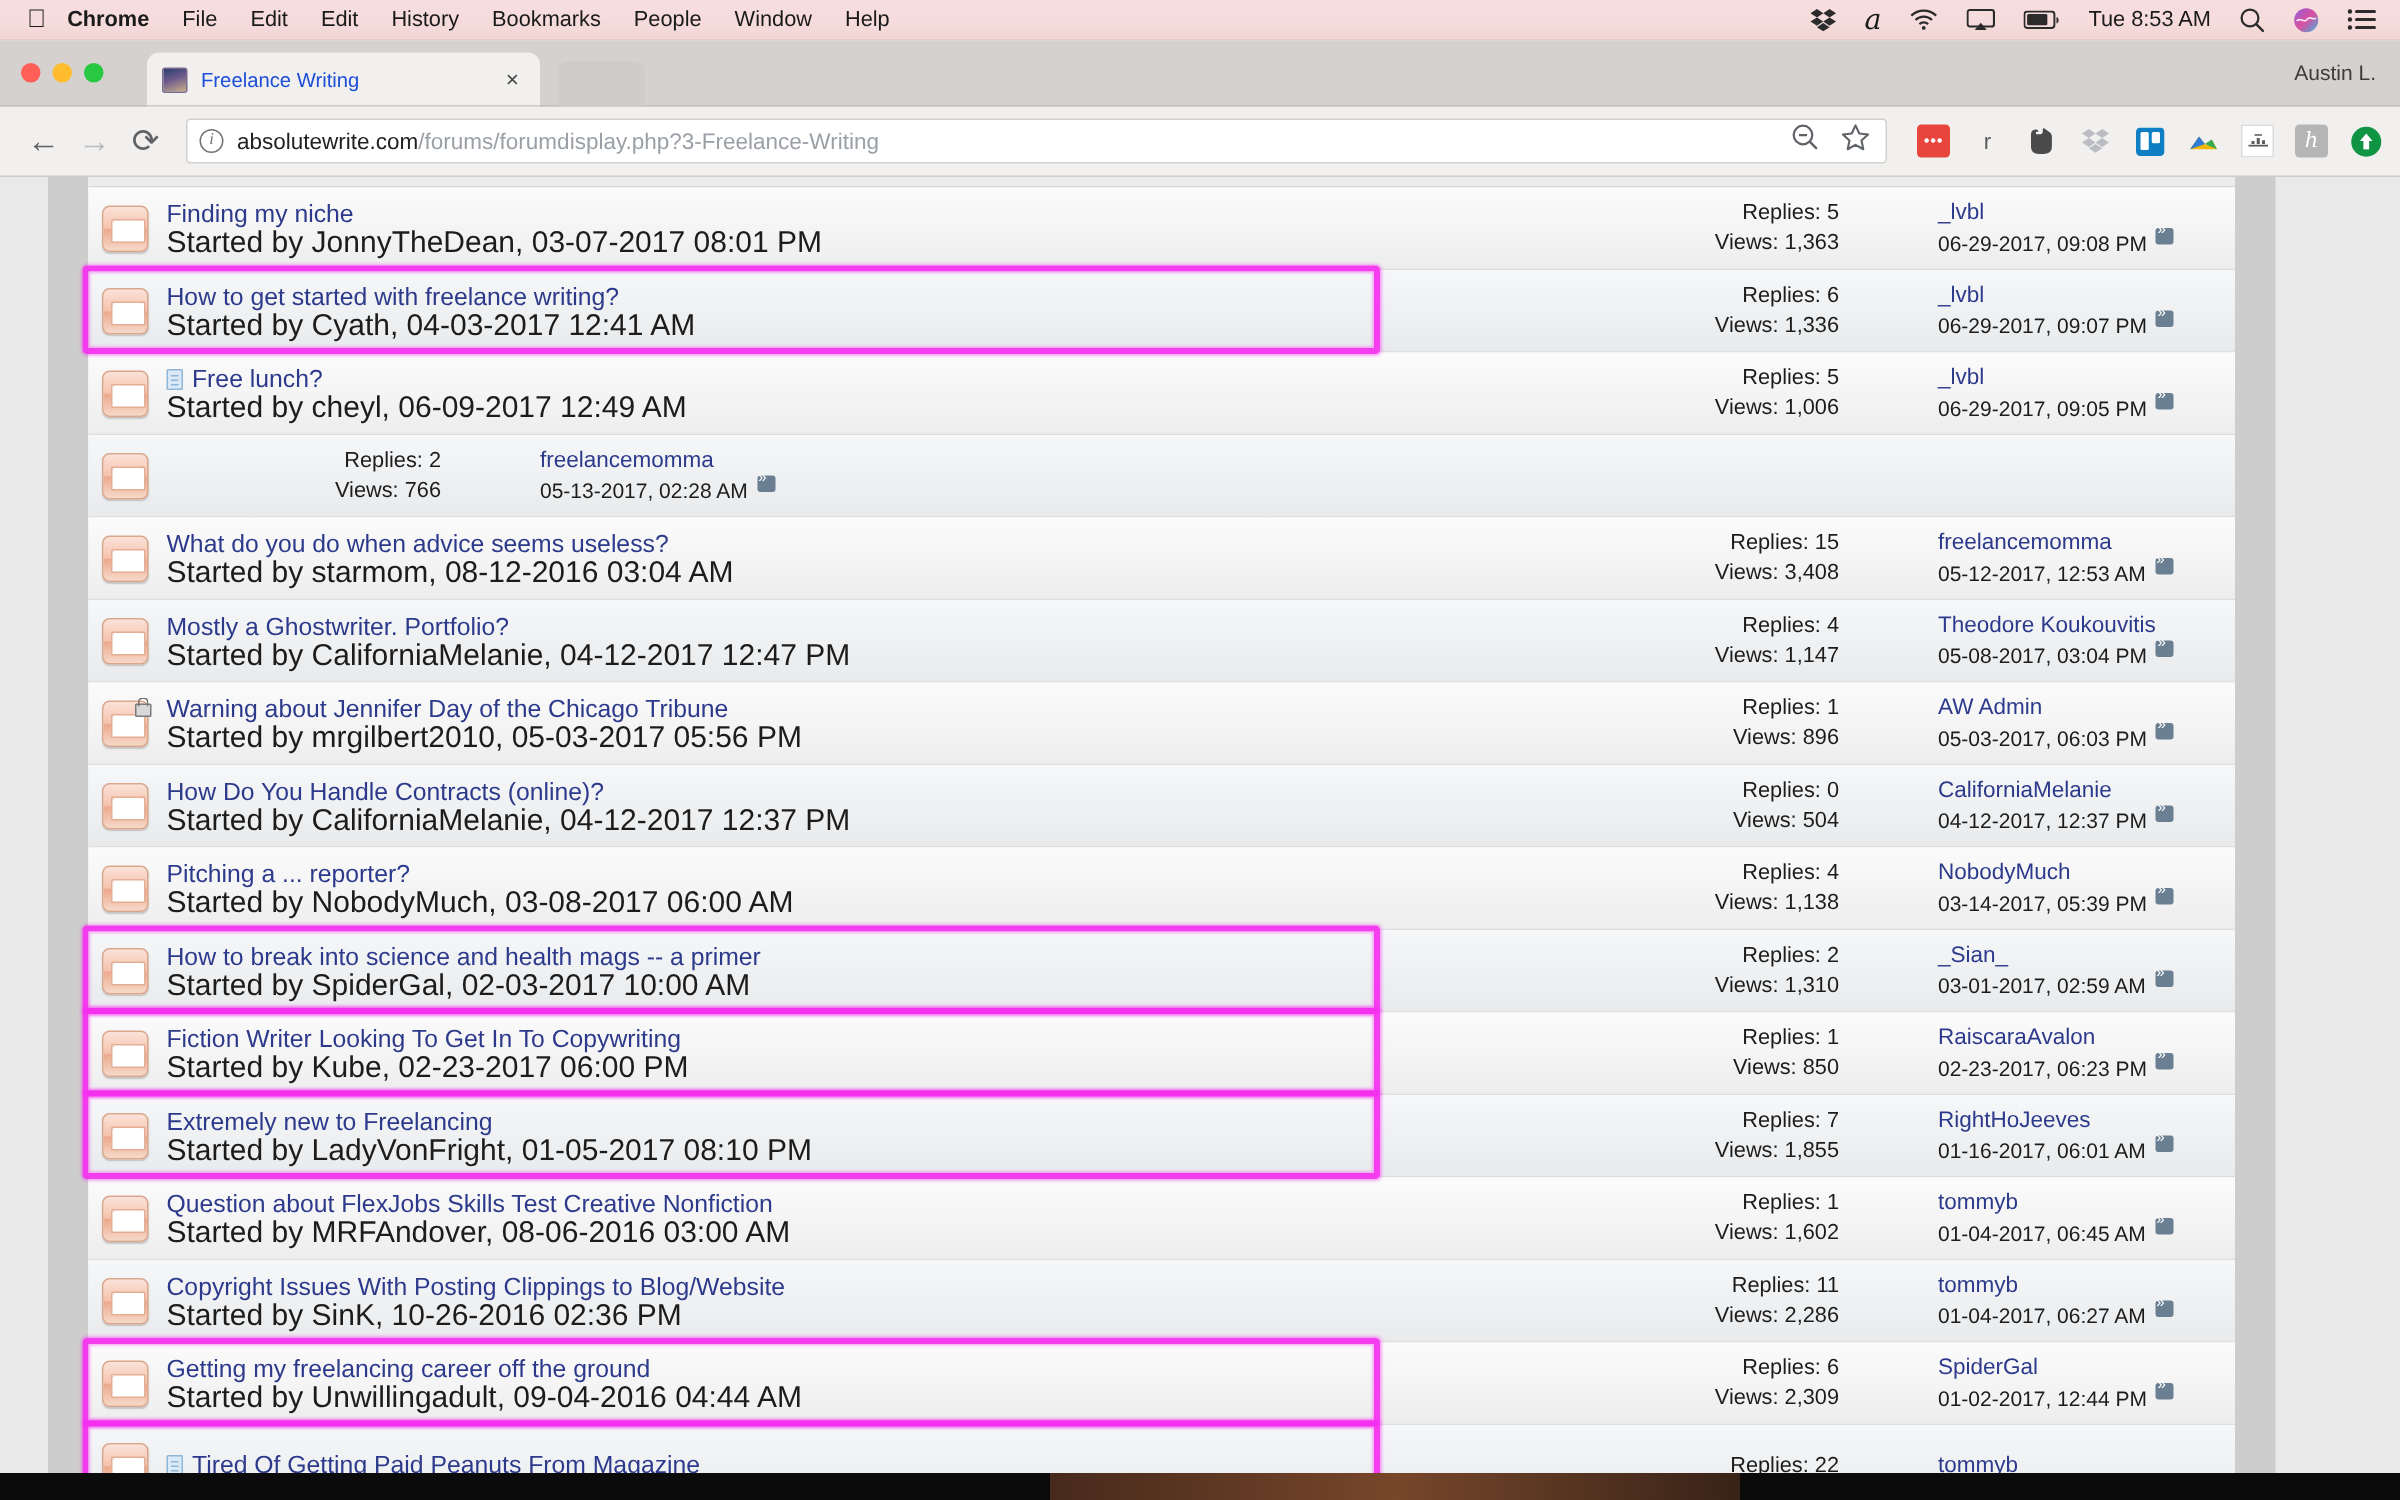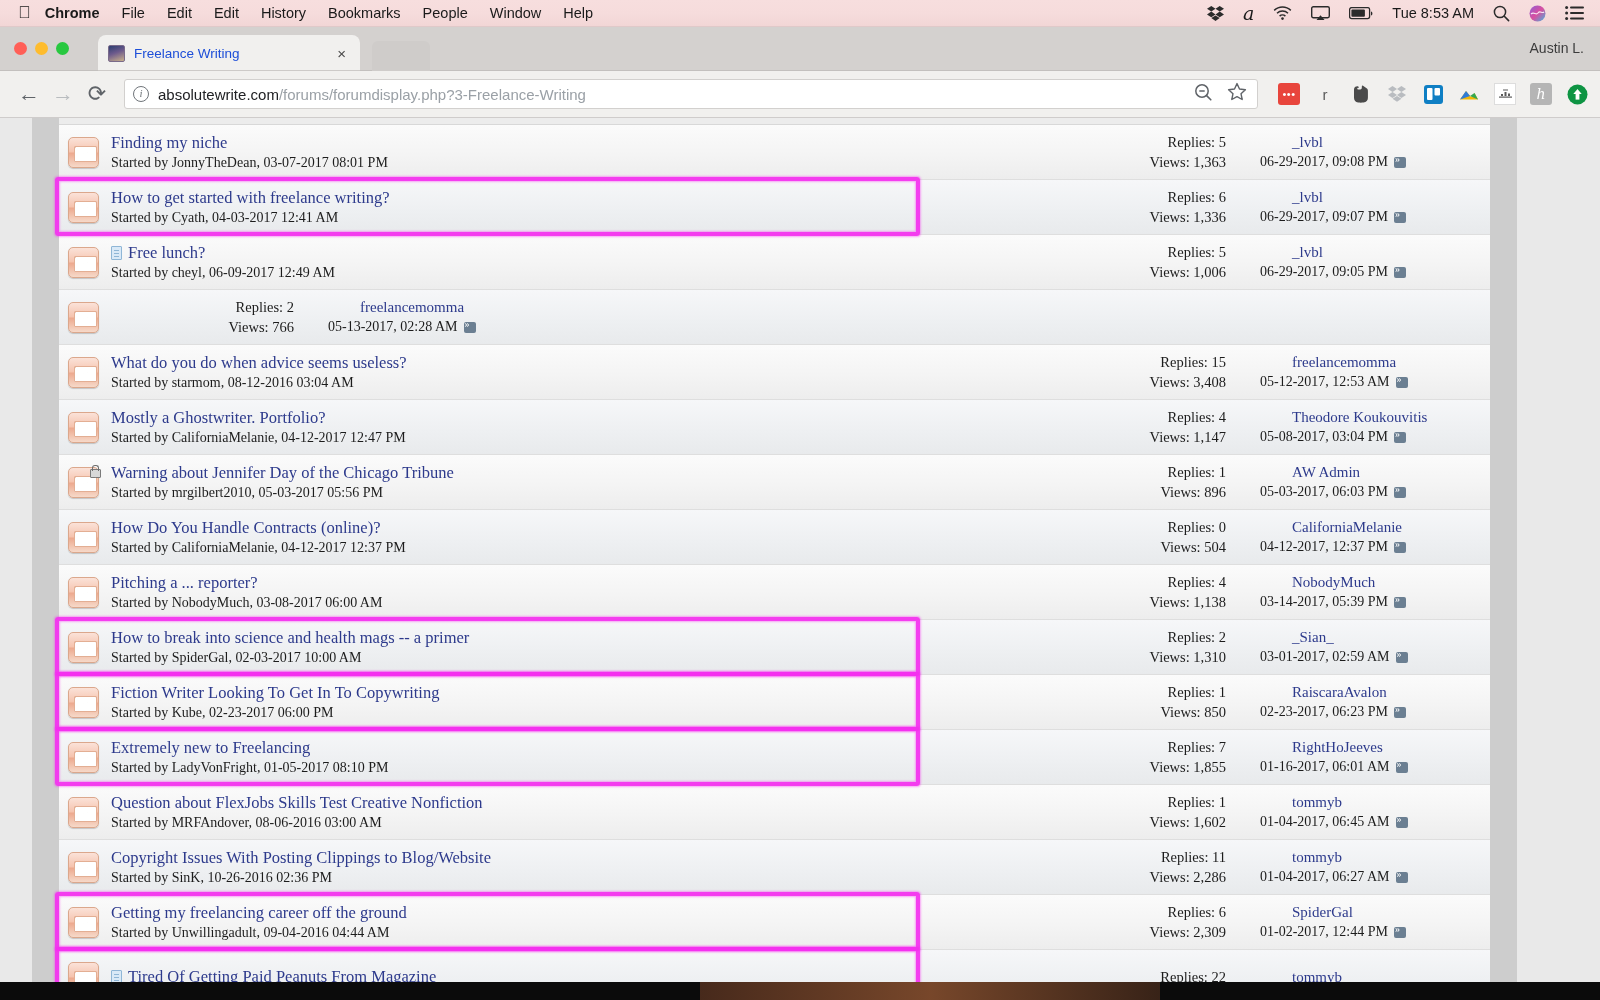--- a/index.html
+++ b/index.html
@@ -63,21 +63,21 @@
 
   
   .viewport{ position:relative; height:882px; background:#e9e9e9; overflow:hidden; }
   .page-gut-l{ position:absolute; left:0; top:0; width:59px; height:100%; background:#e9e9e9; }
   .page-gut-l:after{ content:""; position:absolute; right:0; top:0; width:27px; height:100%;
         background:#cdcdcd; }
   .page-gut-r{ position:absolute; right:0; top:0; width:110px; height:100%; background:#e9e9e9; }
   .page-gut-r:before{ content:""; position:absolute; left:0; top:0; width:27px; height:100%;
         background:#cdcdcd; }
 
-  .content{ position:absolute; left:59px; top:0; width:1431px; background:#fff; height:100%;font-family:Liberation Serif, serif; }
+  .content{ position:absolute; left:59px; top:0; width:1431px; background:#fff; height:100%; }
   .tophair{ height:7px; background:#ececec; border-bottom:1px solid #d8d8d8; }
 
   
   .row{ position:relative; display:flex; height:55px; align-items:stretch;
         border-bottom:1px solid #dedede;
         background:linear-gradient(to bottom,#fbfbfb 0%,#f4f4f4 55%,#ededed 100%); }
   .row.alt{ background:linear-gradient(to bottom,#f6f7f9 0%,#eef0f2 55%,#e8eaec 100%); }
 
   .c-icon{ width:48px; flex:none; display:flex; align-items:center; justify-content:center; }
   .env{ position:relative; width:31px;height:31px; border-radius:5px;
@@ -97,30 +97,30 @@
         border:1.4px solid #6e6e6e; border-bottom:none; border-radius:3px 3px 0 0; }
 
   .c-main{ flex:1; min-width:0; display:flex; flex-direction:column;
         justify-content:center; padding-left:4px; }
   .ttl{ font-size:16.5px; color:#2d3a8c; line-height:20px; white-space:nowrap; }
   .ttl .docic{ display:inline-block; width:11px;height:14px; vertical-align:-2px;
         margin-right:6px; background:#d9e9f7; border:1px solid #8fb6d6; border-radius:1px;
         position:relative; }
   .ttl .docic:after{ content:""; position:absolute; left:2px; top:3px; right:2px; height:1px;
         background:#8fb6d6; box-shadow:0 3px 0 #8fb6d6, 0 6px 0 #8fb6d6; }
-  .sub{ font-size:14px; color:#1c1c1c; line-height:19px; white-space:nowrap; }
+  .sub{ font-size:20px; color:#1c1c1c; line-height:19px; white-space:nowrap; }
 
   .c-stats{ width:203px; flex:none; display:flex; flex-direction:column;
         align-items:flex-end; justify-content:center; padding-right:16px;
         font-size:14.5px; color:#1c1c1c; line-height:20px; }
   .c-last{ width:248px; flex:none; display:flex; flex-direction:column;
         justify-content:center; padding-left:18px; }
   .c-last .who{ font-size:15px; color:#2d3a8c; line-height:20px; white-space:nowrap;margin-left:32px; }
   .c-last .when{ font-size:14px; color:#1c1c1c; line-height:20px; white-space:nowrap;
-        display:flex; align-items:center; gap:6px; }
+        display:flex; align-items:flex-start; gap:6px;margin-left:32px; }
   .gobox{ display:inline-block; width:12px;height:11px; background:#6b7f92;
         border-radius:2px; position:relative; flex:none; }
   .gobox:after{ content:"»"; position:absolute; left:1px; top:-4px; font-size:10px;
         color:#fff; line-height:11px; }
 
   .hl{ position:absolute; border:4px solid #f52ff0; border-radius:3px;
         pointer-events:none; opacity:.92;
         box-shadow:0 0 2px 1px rgba(245,47,240,.45),
                    inset 0 0 2px 1px rgba(245,47,240,.45); }
 

